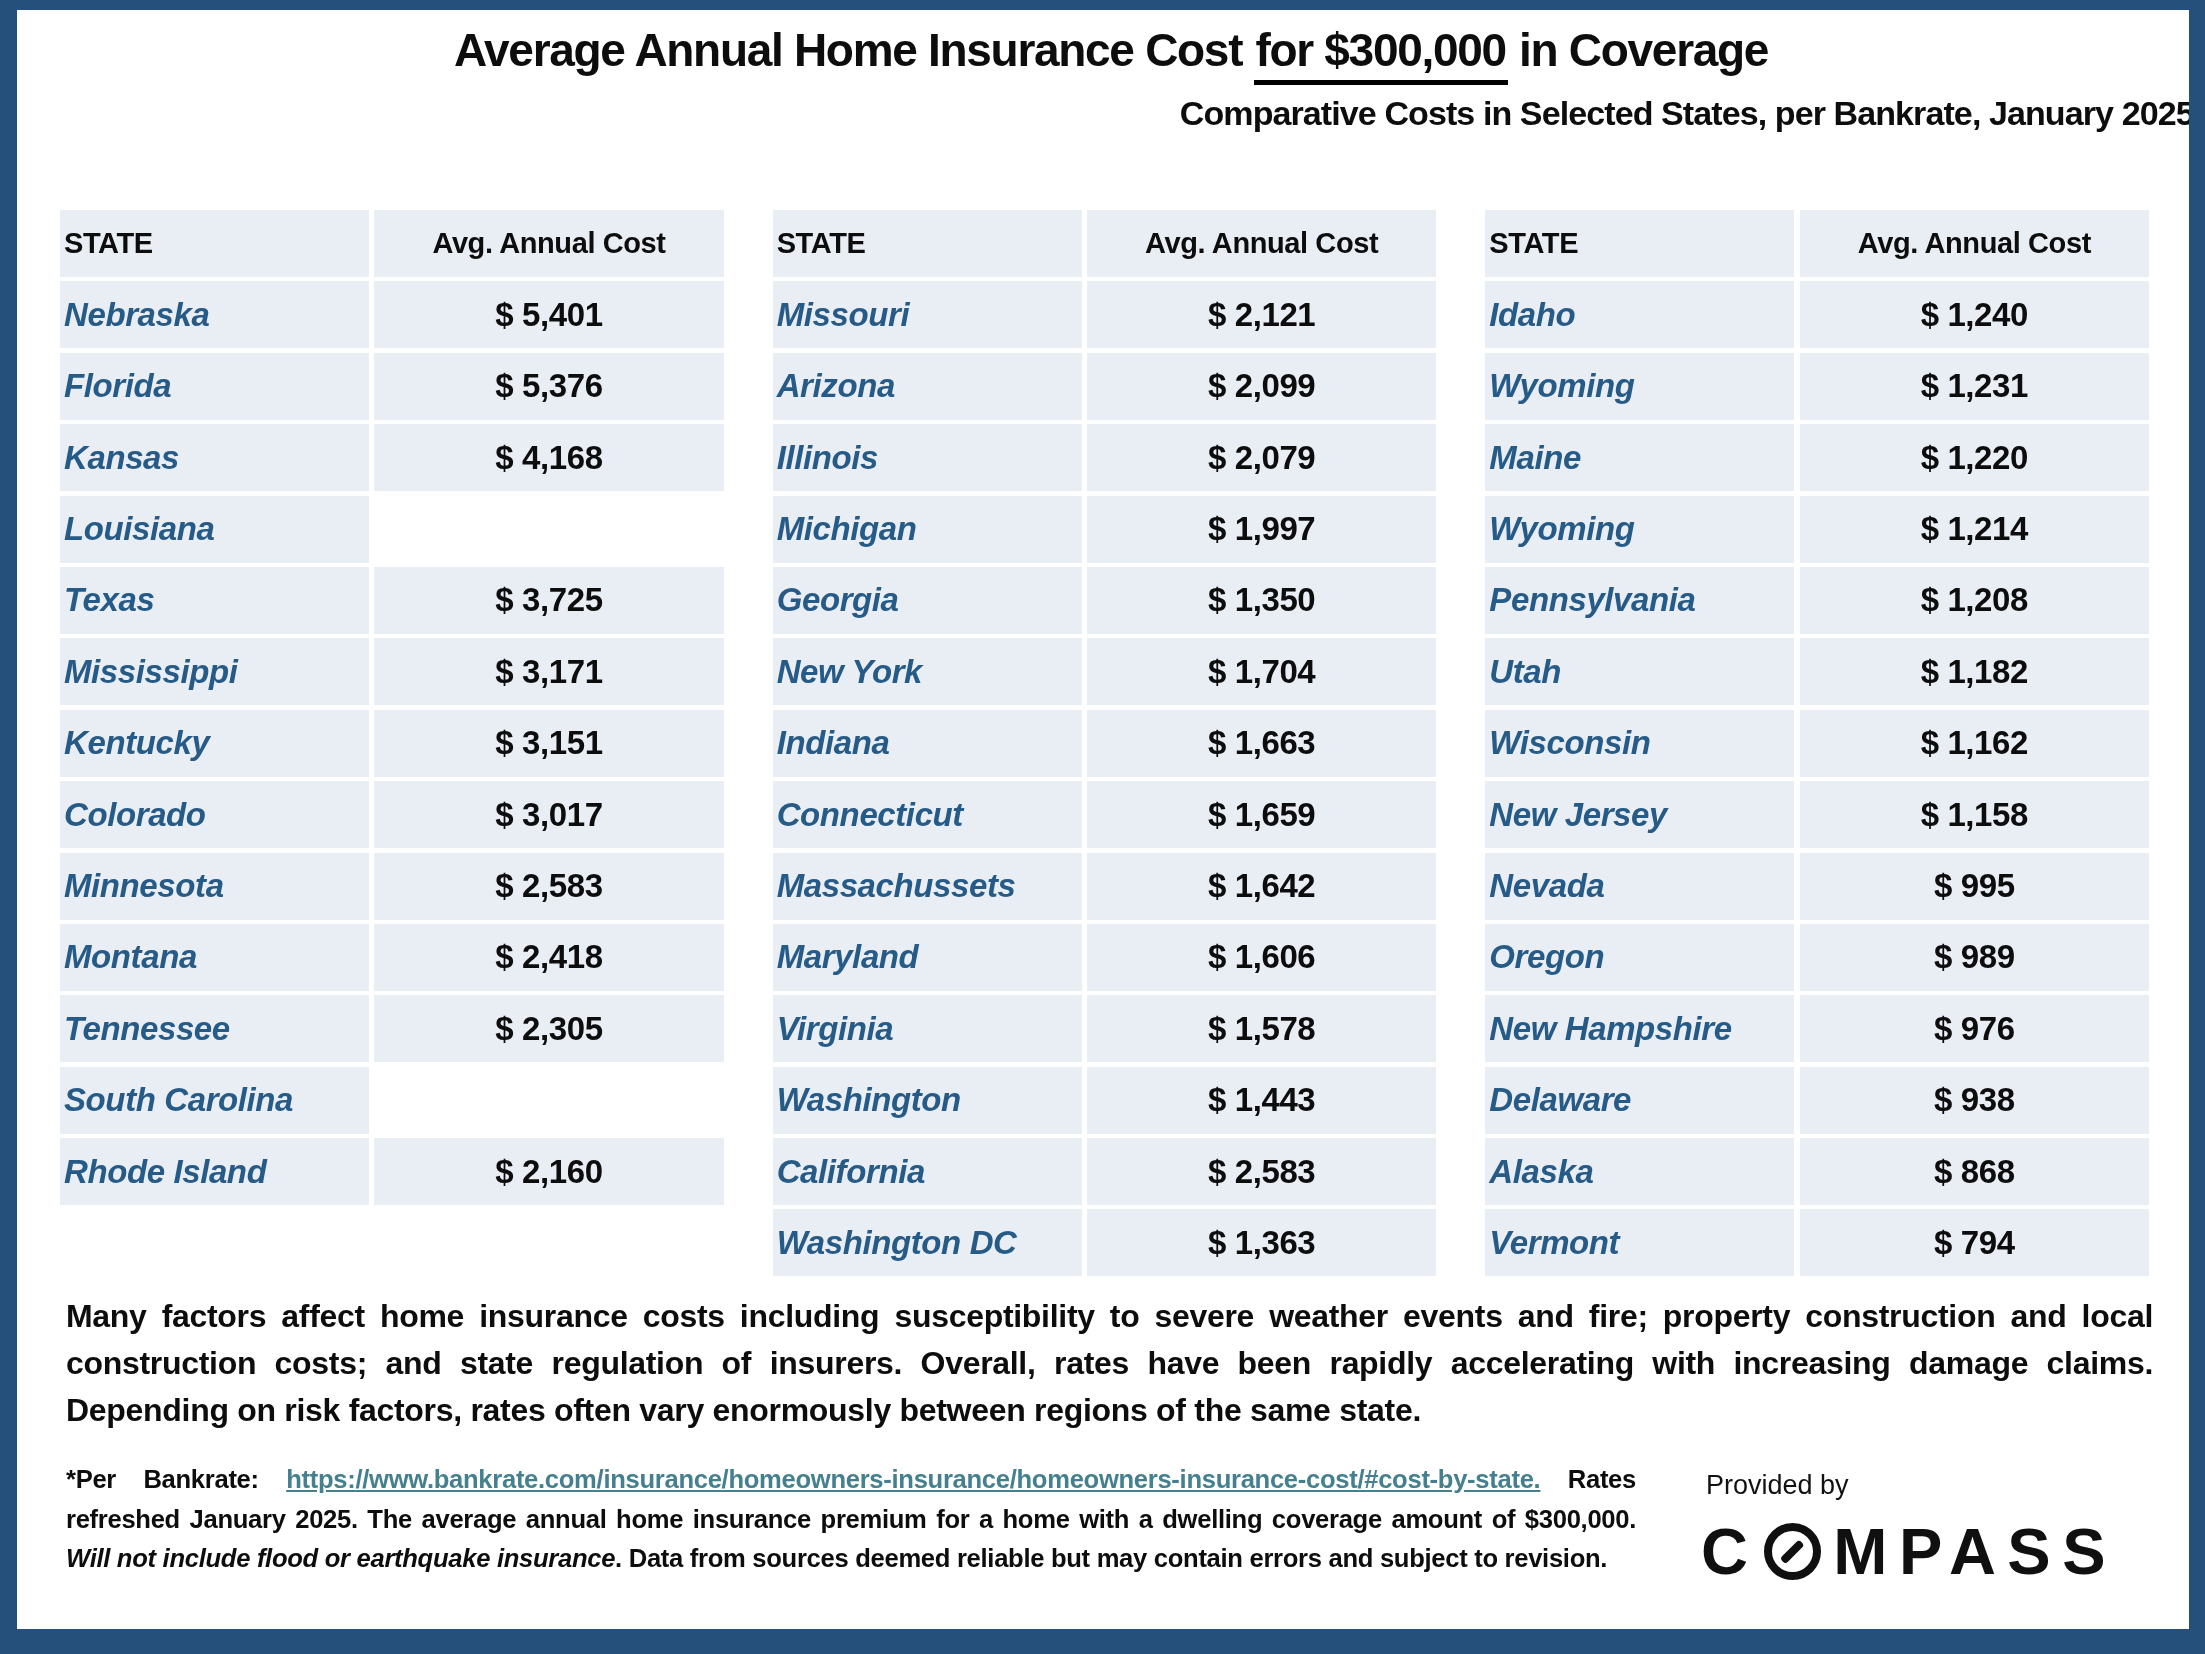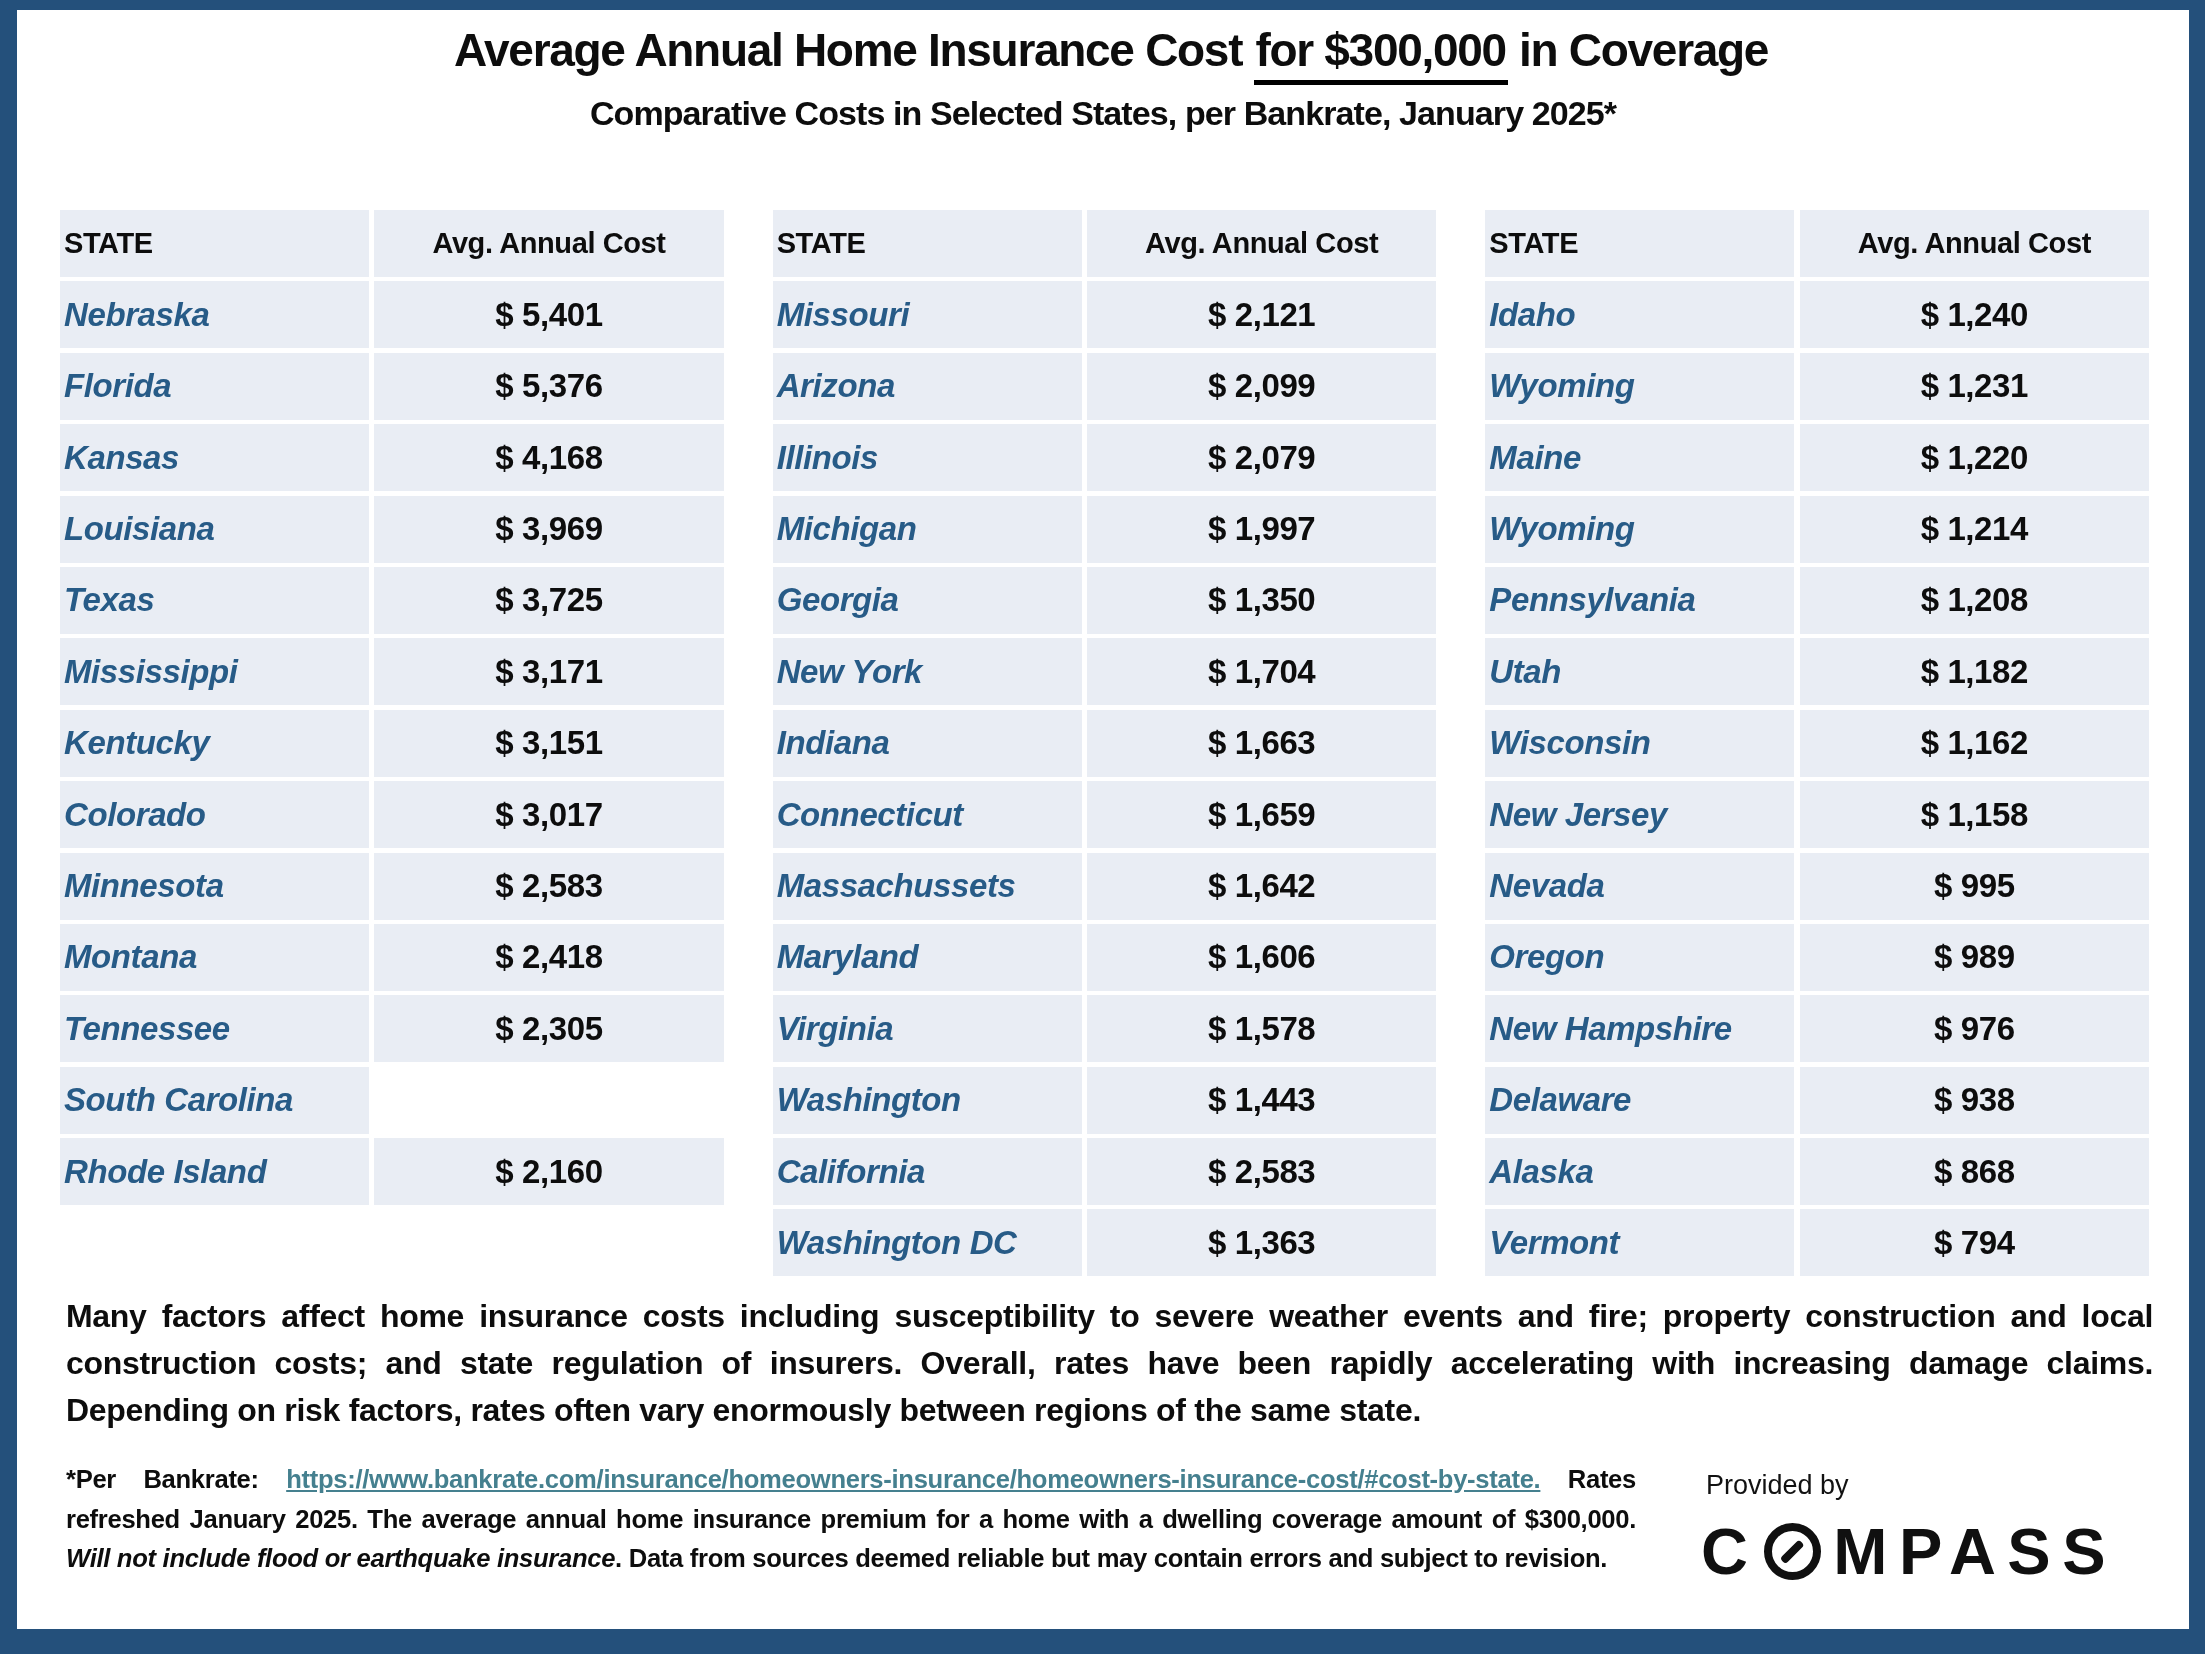--- a/index.html
+++ b/index.html
@@ -17,21 +17,21 @@
     box-sizing:border-box;
   }
   .title {
     position:absolute; top:23px; left:8px; width:100%;
     text-align:center; font-size:46px; font-weight:700;
     letter-spacing:-1.3px; white-space:nowrap;
   }
   .title .u { display:inline-block; border-bottom:5.3px solid #000; padding:0 1.8px 2.6px 1.8px; }
   .subtitle {
     position:absolute; top:94px; left:0; width:100%;
-    text-align:center; font-size:34px; font-weight:700; letter-spacing:-0.9px;
+    text-align:right; font-size:34px; font-weight:700; letter-spacing:-0.9px;
   }
   .tables {
     position:absolute; left:60px; top:210px; width:2089px;
     display:flex; gap:49px;
   }
   .cost-table { flex:1; display:flex; flex-direction:column; gap:4.4px; }
   .rows { display:flex; flex-direction:column; gap:4.4px; }
   .t-row { display:flex; gap:5.3px; height:67px; }
   .cell {
     background:#E9EDF4; display:flex; align-items:center; box-sizing:border-box;
@@ -119,23 +119,20 @@
           </div>
     <div class="cell cost">
             <span class="cost-val">$ 4,168</span>
           </div>
   </div>
 
   <div class="t-row">
     <div class="cell state">
             <span class="state-name">Louisiana</span>
           </div>
-    <div class="cell cost">
-            <span class="cost-val">$ 3,969</span>
-          </div>
   </div>
 
   <div class="t-row">
     <div class="cell state">
             <span class="state-name">Texas</span>
           </div>
     <div class="cell cost">
             <span class="cost-val">$ 3,725</span>
           </div>
   </div>

